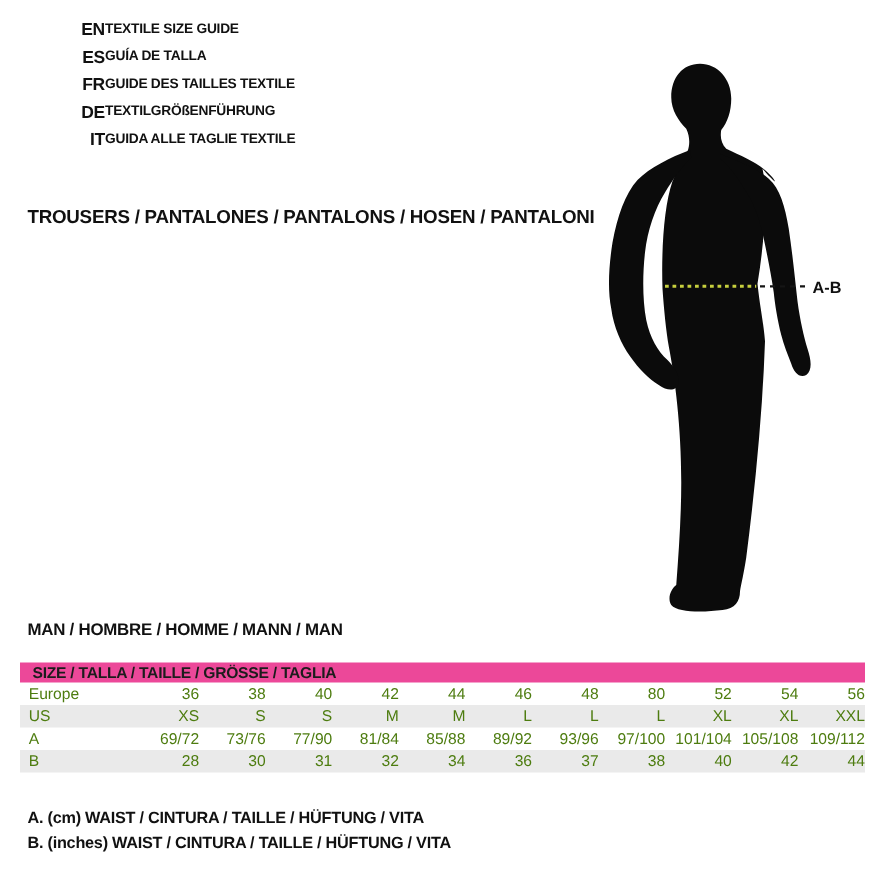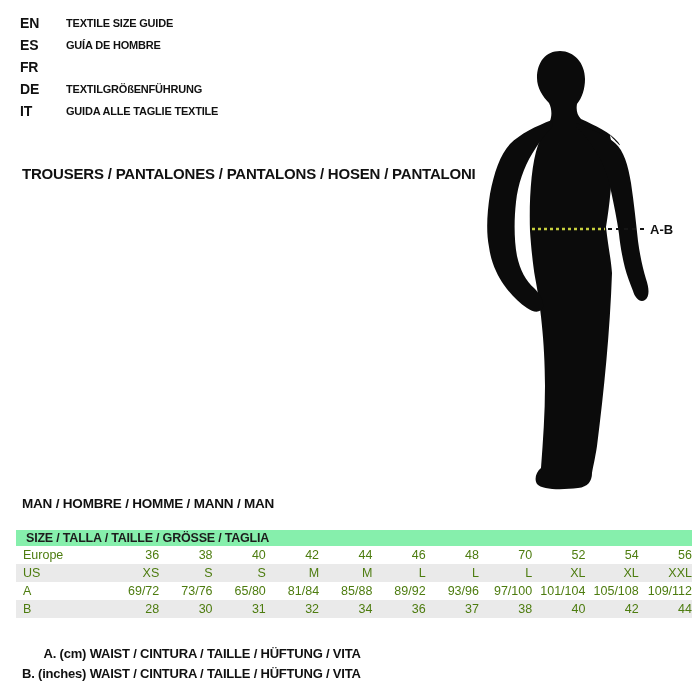--- a/index.html
+++ b/index.html
@@ -3,21 +3,21 @@
 <meta charset="utf-8">
 <style>
   html,body{margin:0;padding:0;}
   body{
     width:700px;height:700px;background:#ffffff;position:relative;overflow:hidden;
     font-family:"Liberation Sans","DejaVu Sans",sans-serif;color:#111;
   }
   .abs{position:absolute;}
 
   
-  .langs{top:12px;left:20px;}
+  .langs{top:12px;left:38px;text-align:right;}
   .lang-row{display:flex;height:22px;line-height:22px;}
   .lang-code{width:46px;font-weight:bold;font-size:14px;letter-spacing:-0.2px;}
   .lang-label{font-weight:bold;font-size:11px;letter-spacing:-0.2px;white-space:nowrap;}
 
   
   .category{top:129px;left:22px;font-weight:bold;font-size:15px;letter-spacing:-0.2px;white-space:nowrap;margin-top:36px;}
 
   
   .figure-wrap{left:478px;top:0px;width:222px;height:470px;margin-top:41px;}
 
@@ -32,36 +32,37 @@
   }
   .trow{
     display:grid;grid-template-columns:90px repeat(11,1fr);
     height:18px;line-height:18px;font-size:12.5px;color:#4d7c0f;
   }
   .tlabel{padding-left:7px;text-align:left;}
   .tcell{text-align:right;}
 
   
   .footnotes{top:644px;left:22px;}
-  .footnote{font-weight:bold;font-size:13px;line-height:20px;letter-spacing:-0.2px;white-space:nowrap;text-align:right;}
+  .footnote{font-weight:bold;font-size:13px;line-height:20px;letter-spacing:-0.2px;white-space:nowrap;}
 </style>
 </head>
 <body>
 
 <div class="abs langs">
   <div class="lang-row">
     <span class="lang-code">EN</span>
     <span class="lang-label">TEXTILE SIZE GUIDE</span>
   </div>
   <div class="lang-row">
     <span class="lang-code">ES</span>
-    <span class="lang-label">GUÍA DE HOMBRE</span>
+    <span class="lang-label">GUÍA DE TALLA</span>
   </div>
   <div class="lang-row">
     <span class="lang-code">FR</span>
+    <span class="lang-label">GUIDE DES TAILLES TEXTILE</span>
   </div>
   <div class="lang-row">
     <span class="lang-code">DE</span>
     <span class="lang-label">TEXTILGRÖßENFÜHRUNG</span>
   </div>
   <div class="lang-row">
     <span class="lang-code">IT</span>
     <span class="lang-label">GUIDA ALLE TAGLIE TEXTILE</span>
   </div>
 </div>
@@ -117,32 +118,32 @@
          C 112 101 105 91 98 86 Z" fill="#0b0b0b"></path>
     <line x1="54" y1="188" x2="127" y2="188" stroke-width="2.5" stroke-dasharray="3 3" stroke="#c6cf3e"></line>
     <line x1="130" y1="188" x2="168" y2="188" stroke-width="1.8" stroke-dasharray="4 4" stroke="#151515"></line>
     <text x="172" y="193" font-size="13" font-weight="600" fill="#111" font-family="Liberation Sans, DejaVu Sans, sans-serif">A-B</text>
   </svg>
 </div>
 
 <div class="abs man-title">MAN / HOMBRE / HOMME / MANN / MAN</div>
 
 <div class="abs size-table">
-  <div class="thead" style="background: #86efac;">SIZE / TALLA / TAILLE / GRÖSSE / TAGLIA</div>
+  <div class="thead" style="background: #ec4899;">SIZE / TALLA / TAILLE / GRÖSSE / TAGLIA</div>
 
   <div class="trow">
     <div class="tlabel">Europe</div>
     <div class="tcell">36</div>
     <div class="tcell">38</div>
     <div class="tcell">40</div>
     <div class="tcell">42</div>
     <div class="tcell">44</div>
     <div class="tcell">46</div>
     <div class="tcell">48</div>
-    <div class="tcell">70</div>
+    <div class="tcell">80</div>
     <div class="tcell">52</div>
     <div class="tcell">54</div>
     <div class="tcell">56</div>
   </div>
 
   <div class="trow" style="background: rgb(234, 234, 234);">
     <div class="tlabel">US</div>
     <div class="tcell">XS</div>
     <div class="tcell">S</div>
     <div class="tcell">S</div>
@@ -153,21 +154,21 @@
     <div class="tcell">L</div>
     <div class="tcell">XL</div>
     <div class="tcell">XL</div>
     <div class="tcell">XXL</div>
   </div>
 
   <div class="trow">
     <div class="tlabel">A</div>
     <div class="tcell">69/72</div>
     <div class="tcell">73/76</div>
-    <div class="tcell">65/80</div>
+    <div class="tcell">77/90</div>
     <div class="tcell">81/84</div>
     <div class="tcell">85/88</div>
     <div class="tcell">89/92</div>
     <div class="tcell">93/96</div>
     <div class="tcell">97/100</div>
     <div class="tcell">101/104</div>
     <div class="tcell">105/108</div>
     <div class="tcell">109/112</div>
   </div>
 

